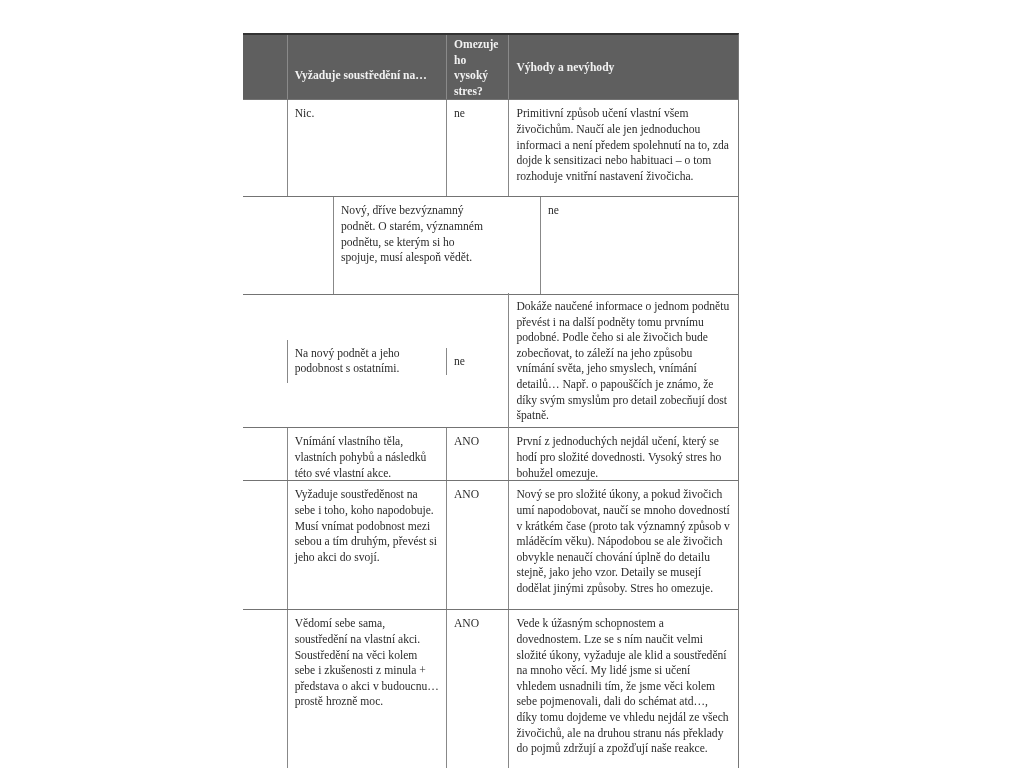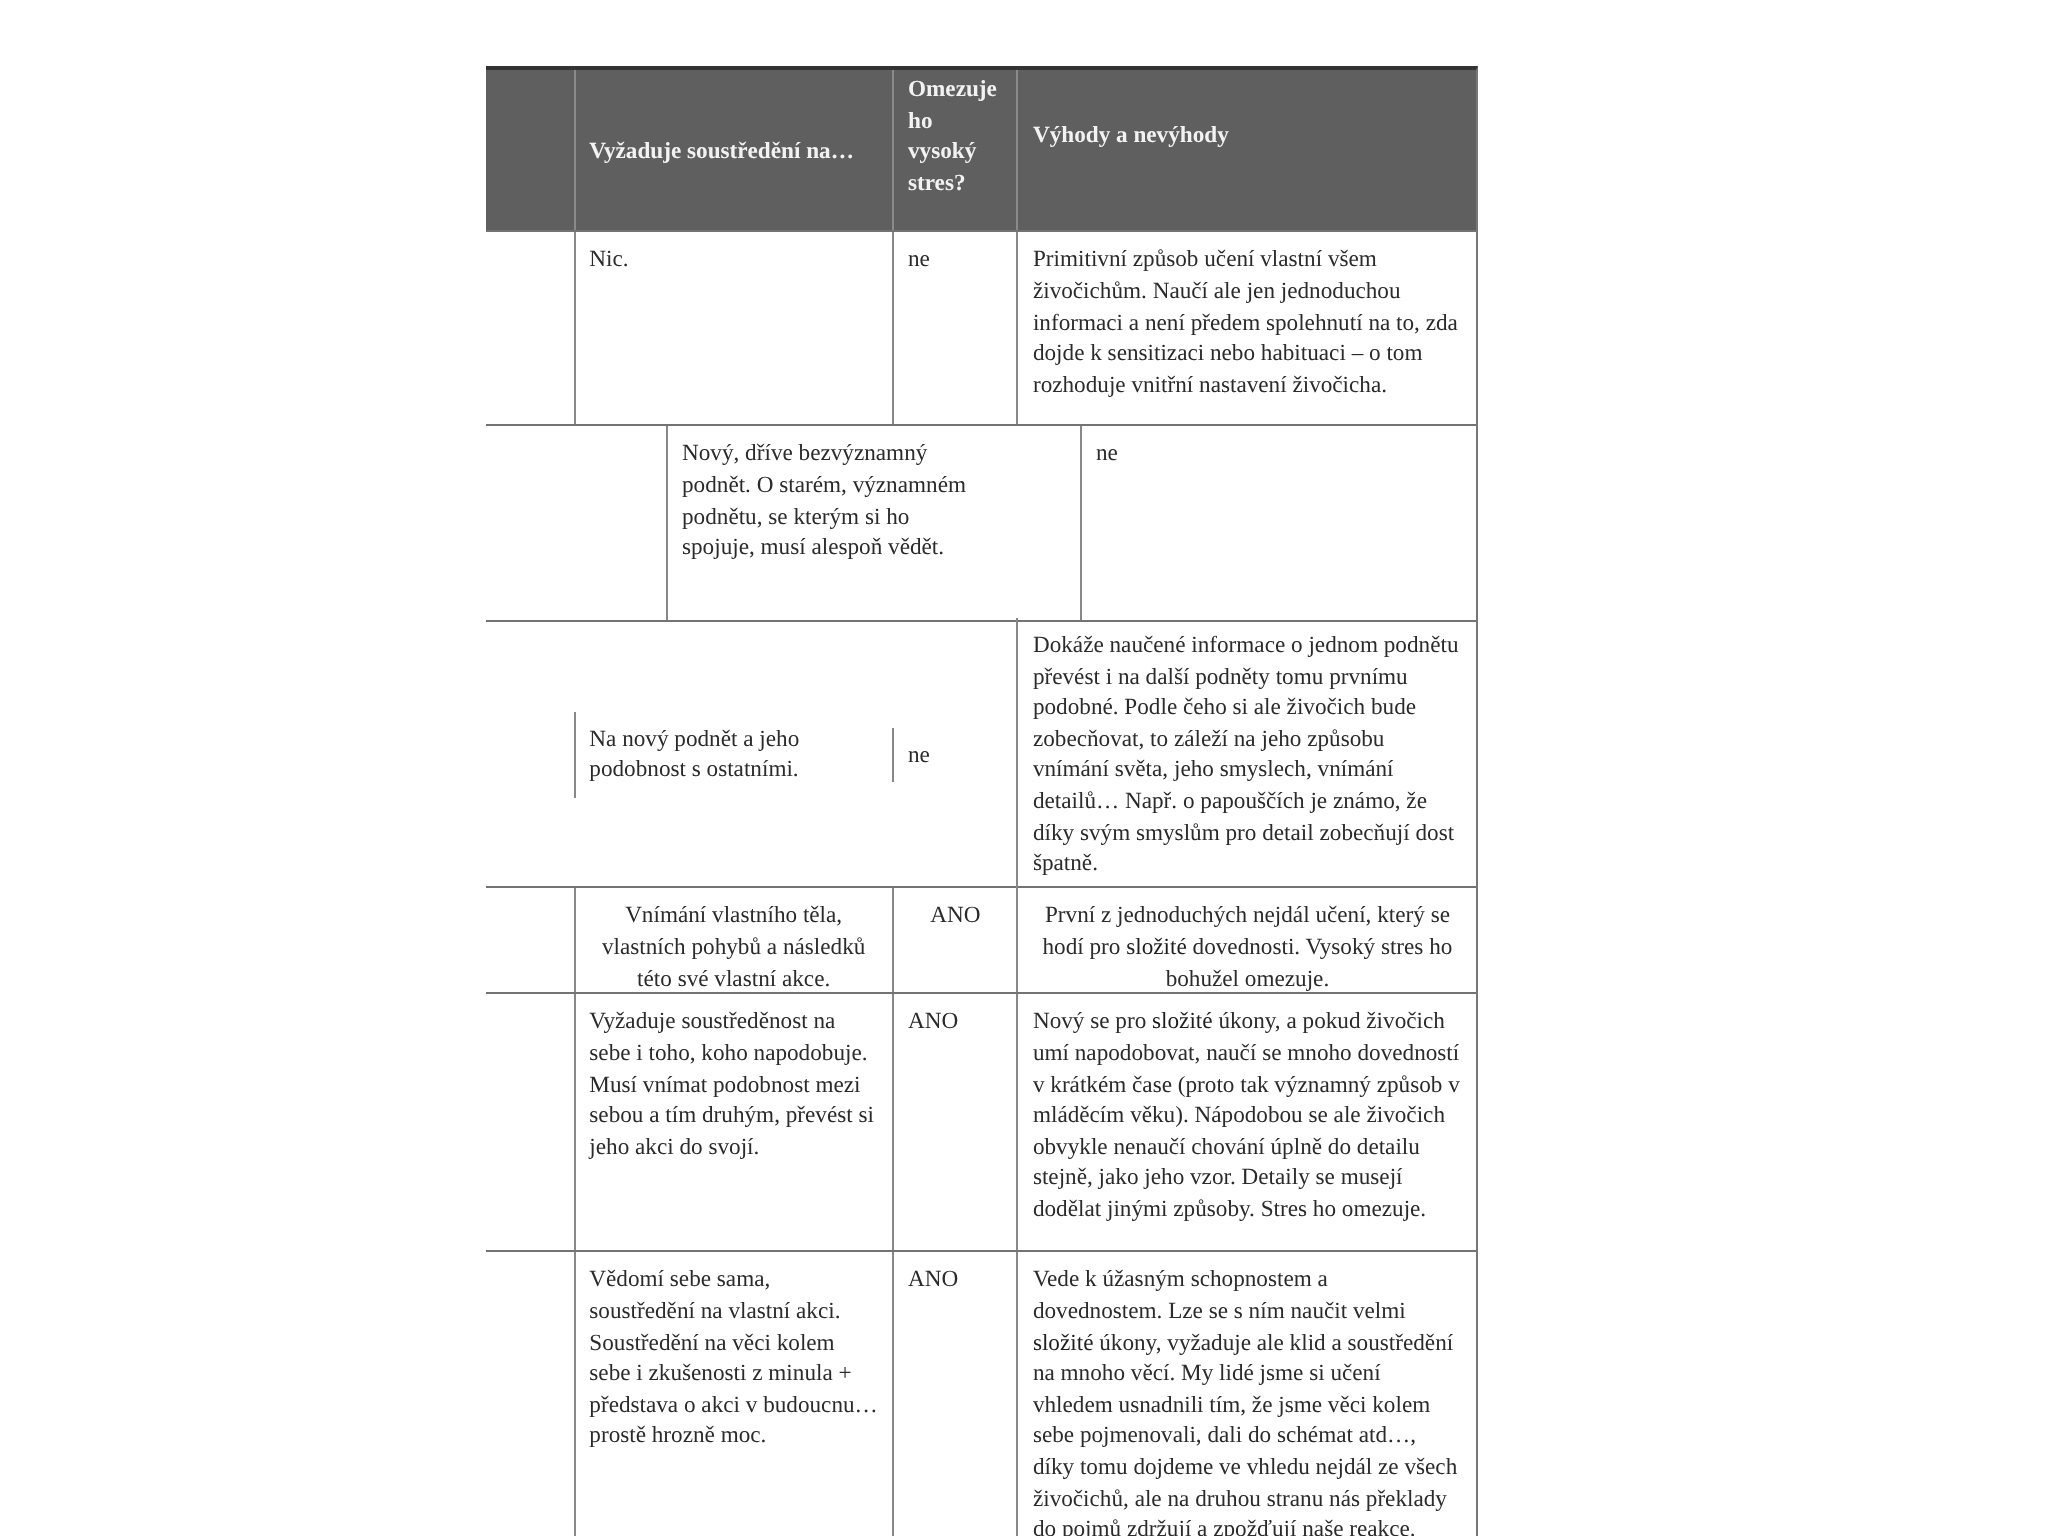--- a/index.html
+++ b/index.html
@@ -8,26 +8,26 @@
   .table { position:absolute; left:243px; top:33px; width:495px;
            border-top:2px solid #333; border-bottom:2px solid #555; border-right:1px solid #777; }
   .row { display:flex; border-top:1px solid #737373; }
   .row.first { border-top:none; }
   .cell { box-sizing:border-box; padding:6px 7px 6px 7px; font-size:11.6px; line-height:15.6px; }
   .c0 { width:44px; }
   .c1 { width:161px; border-left:1px solid #888; }
   .c2 { width:63px; border-left:1px solid #888; }
   .c3 { width:232px; border-left:1px solid #888; }
   .header { background:#5f5f5f; color:#f2f2f2; font-weight:bold; border-top:none; }
-  .header .cell { display:flex; align-items:center; min-height:52px; padding-top:2px; padding-bottom:16px; }
+  .header .cell { display:flex; align-items:center; min-height:52px; padding-top:2px; padding-bottom:0; }
   .header .c1, .header .c2, .header .c3 { border-left:1px solid #8a8a8a; }
   .header .c1 { padding-top:18px; }
   b { font-weight:normal; color:#1e1e1e; }
   .r1 { height:96px; } .r2 { height:97px;gap:46px; } .r3 { height:132px;align-items:center; }
-  .r4 { height:52px;text-align:center; } .r5 { height:128px; } .r6 { height:162px; }
+  .r4 { height:52px; } .r5 { height:128px; } .r6 { height:162px; }
 </style>
 </head>
 <body>
 
 <div class="table">
   <div class="row header first">
     <div class="cell c0"></div>
     <div class="cell c1">Vyžaduje soustředění na…</div>
     <div class="cell c2">Omezuje ho vysoký stres?</div>
     <div class="cell c3">Výhody a nevýhody</div>

